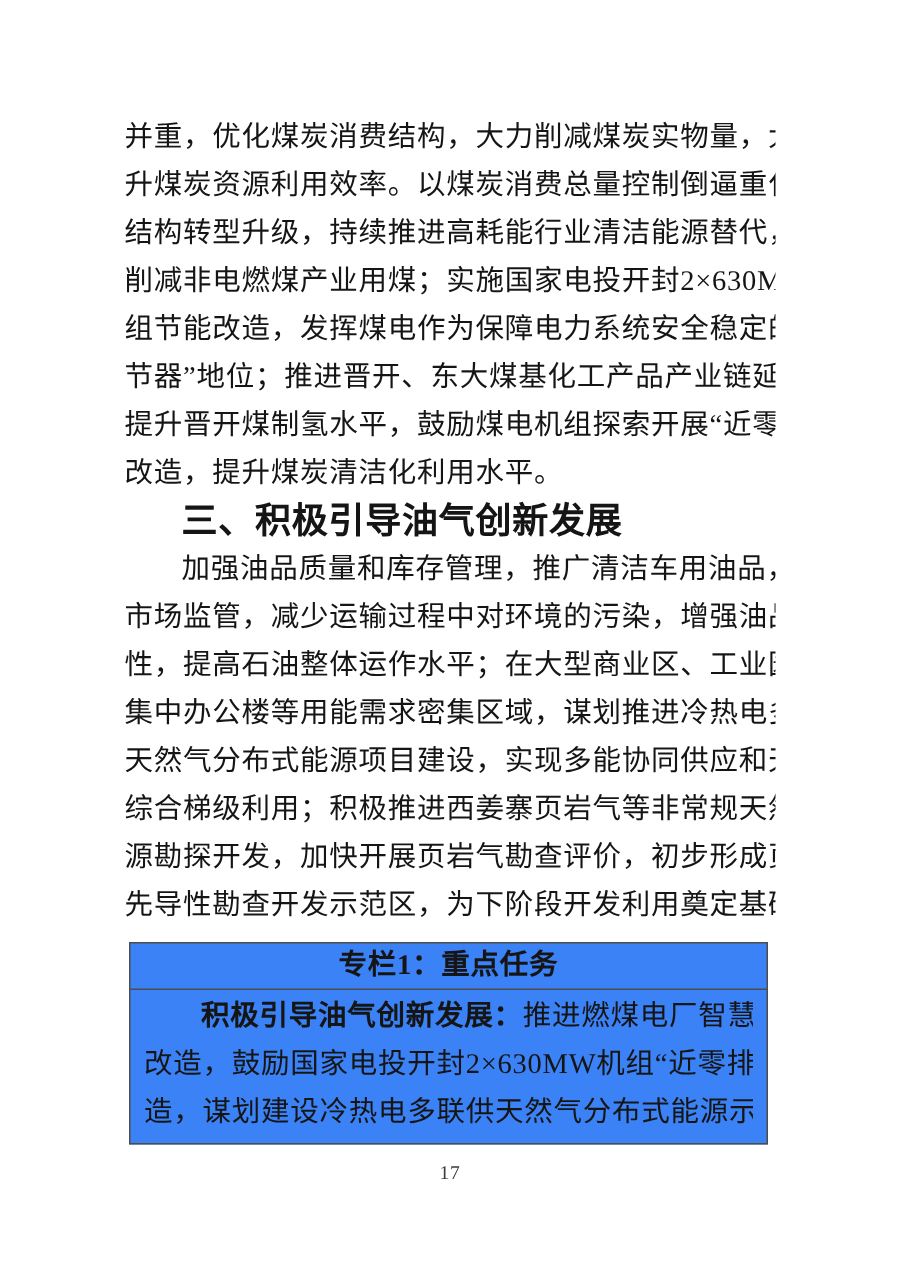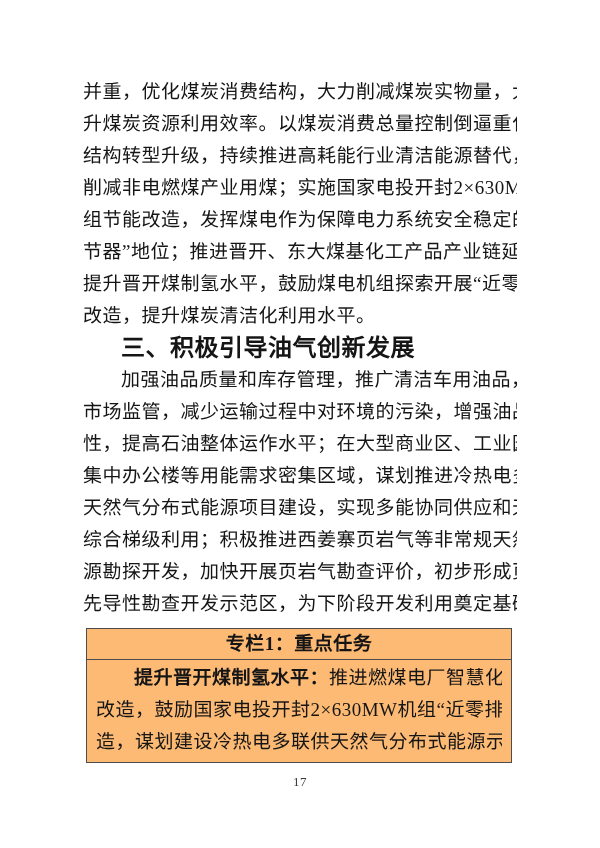--- a/index.html
+++ b/index.html
@@ -48,21 +48,21 @@
     text-indent: 38px;
     white-space: nowrap;
   }
   .column-box {
     position: relative;
     margin-top: 8px;
     margin-left: 3px;
     width: 426px;
     border: 1px solid #4d4d4d;
     box-sizing: border-box;
-    background: #fdba74;
+    background: #3b82f6;
   }
   .box-title {
     height: 30px;
     line-height: 30px;
     border-bottom: 1px solid #4d4d4d;
     text-align: center;
     text-align-last: center;
     font-size: 19px;
     font-weight: 700;
     letter-spacing: 0.5px;
@@ -109,21 +109,21 @@
     <div class="line">性，提高石油整体运作水平；在大型商业区、工业园区、</div>
     <div class="line">集中办公楼等用能需求密集区域，谋划推进冷热电多联供</div>
     <div class="line">天然气分布式能源项目建设，实现多能协同供应和天然气</div>
     <div class="line">综合梯级利用；积极推进西姜寨页岩气等非常规天然气资</div>
     <div class="line">源勘探开发，加快开展页岩气勘查评价，初步形成页岩气</div>
     <div class="line lastline">先导性勘查开发示范区，为下阶段开发利用奠定基础。</div>
 
     <div class="column-box">
       <div class="box-title">专栏1：重点任务</div>
       <div class="box-body">
-        <div class="line indent"><span class="bold-lead">提升晋开煤制氢水平：</span><span>推进燃煤电厂智慧化数字化</span></div>
+        <div class="line indent"><span class="bold-lead">积极引导油气创新发展：</span><span>推进燃煤电厂智慧化数字化</span></div>
         <div class="line">改造，鼓励国家电投开封2×630MW机组“近零排放”改</div>
         <div class="line lastline">造，谋划建设冷热电多联供天然气分布式能源示范项目。</div>
       </div>
     </div>
 
   </div>
 
   <div class="page-number">17</div>
 </div>
 

